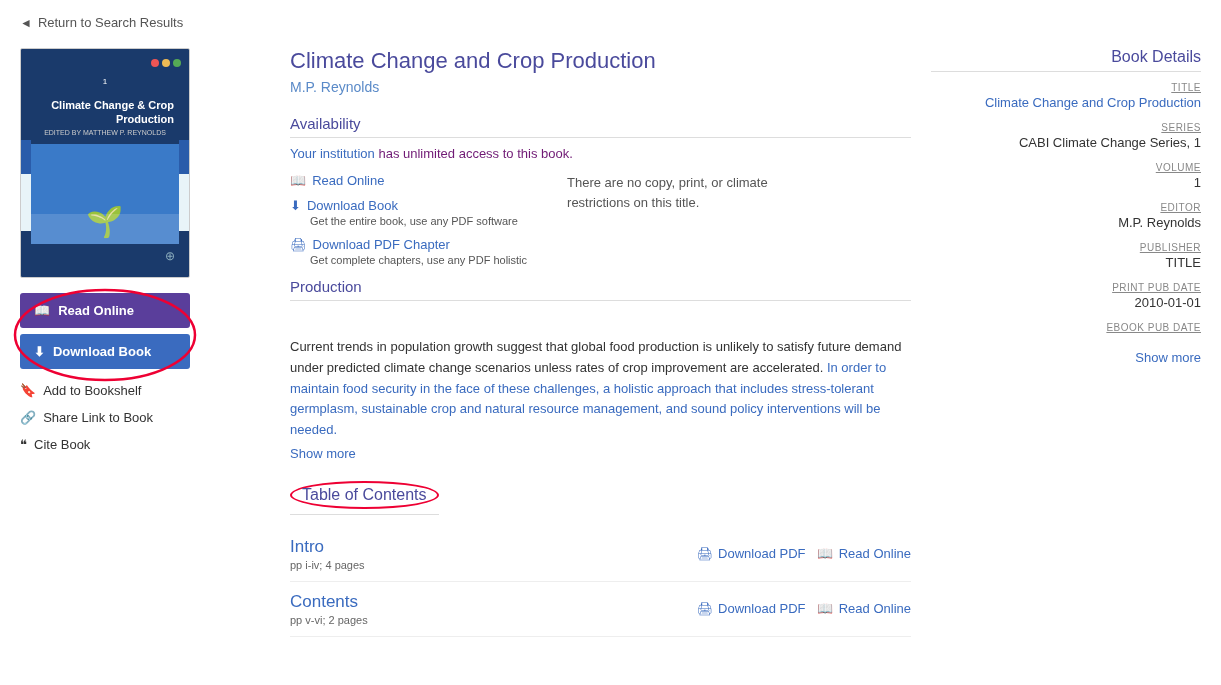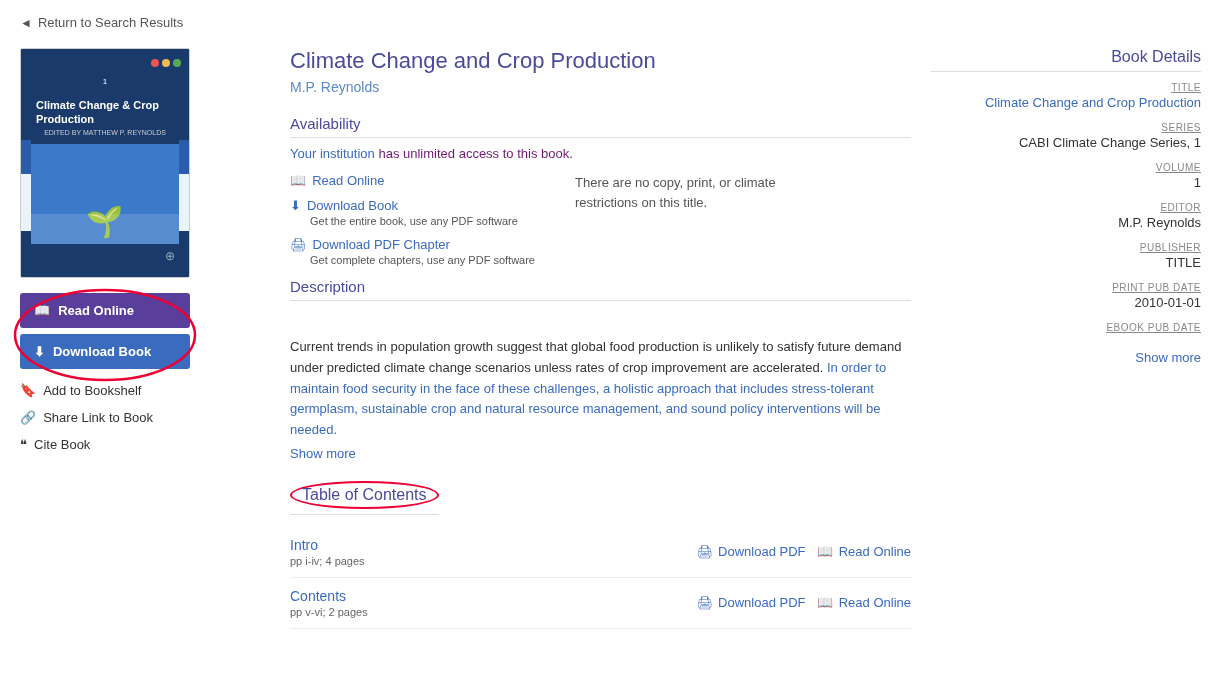--- a/index.html
+++ b/index.html
@@ -9,21 +9,21 @@
 
     .return-link { display: flex; align-items: center; gap: 6px; color: #555; font-size: 13px; margin-bottom: 18px; cursor: pointer; text-decoration: none; }
     .arrow-icon { font-size: 12px; color: #555; }
 
     .main-content { display: flex; gap: 20px; }
 
     
     .left-sidebar { width: 250px; flex-shrink: 0; }
 
     .book-cover { width: 170px; height: 230px; background: linear-gradient(180deg, #1a3a6b 0%, #1a3a6b 40%, #2a5caa 40%, #2a5caa 55%, #e8f4f8 55%, #e8f4f8 80%, #1a3a6b 80%); border: 1px solid #ccc; border-radius: 2px; display: flex; flex-direction: column; align-items: center; justify-content: flex-start; padding: 10px; margin-bottom: 15px; position: relative; overflow: hidden; }
-    .book-cover-title { color: white; font-size: 11px; font-weight: bold; text-align: left; line-height: 1.3; margin-top: 5px; }
+    .book-cover-title { color: white; font-size: 11px; font-weight: bold; text-align: right; line-height: 1.3; margin-top: 5px; }
     .book-cover-dots { display: flex; gap: 3px; position: absolute; top: 10px; right: 8px; }
     .dot { width: 8px; height: 8px; border-radius: 50%; background: #aaa; }
     .dot.red { background: #e55; }
     .dot.yellow { background: #eb5; }
     .dot.green { background: #5a5; }
     .book-cover-editor { color: #ccc; font-size: 7px; text-align: center; margin-top: 2px; }
 
     .sidebar-btn { display: flex; align-items: center; gap: 8px; width: 170px; padding: 10px 14px; margin-bottom: 6px; border: none; cursor: pointer; font-size: 13px; border-radius: 3px; font-weight: bold; }
     .btn-read { background: #5a3e9b; color: white; }
     .btn-download { background: #3a6bbf; color: white; }
@@ -51,21 +51,21 @@
     .avail-link-sub { font-size: 11px; color: #555; margin-left: 20px; }
 
     .description-section { margin-bottom: 20px; }
     .description-text { font-size: 13px; color: #333; line-height: 1.6; margin-top: 36px; }
     .show-more { color: #3a6bbf; cursor: pointer; font-size: 13px; margin-top: 5px; display: inline-block; }
 
     .toc-section { margin-bottom: 20px; }
 
     .toc-item { padding: 10px 0; border-bottom: 1px solid #eee; display: flex; align-items: center; justify-content: space-between; }
     .toc-item-left { flex: 1; }
-    .toc-item-title { color: #3a6bbf; font-size: 14px; cursor: pointer; text-decoration: none; margin-top: 44px; }
+    .toc-item-title { color: #3a6bbf; font-size: 17px; cursor: pointer; text-decoration: none; margin-top: 44px; }
     .toc-item-pages { font-size: 11px; color: #666; margin-top: 2px; }
     .toc-item-actions { display: flex; align-items: center; gap: 12px; }
     .toc-action-link { display: flex; align-items: center; gap: 5px; color: #3a6bbf; font-size: 13px; cursor: pointer; text-decoration: none; }
 
     
     .right-sidebar { width: 270px; flex-shrink: 0; text-align: right; }
     .book-details-title { font-size: 16px; color: #4a4a9c; font-weight: normal; margin-bottom: 10px; padding-bottom: 5px; border-bottom: 1px solid #ddd; }
     .detail-item { margin-bottom: 12px; }
     .detail-label { font-size: 10px; color: #888; text-transform: uppercase; letter-spacing: 0.5px; margin-bottom: 2px; text-decoration: underline; }
     .detail-value { font-size: 13px; color: #333; }
@@ -161,29 +161,29 @@
                 <span>⬇</span>
                 <span>Download Book</span>
               </a>
               <span class="avail-link-sub">Get the entire book, use any PDF software</span>
             </div>
             <div class="avail-link-item">
               <a class="avail-link">
                 <span>🖨</span>
                 <span>Download PDF Chapter</span>
               </a>
-              <span class="avail-link-sub">Get complete chapters, use any PDF software</span>
+              <span class="avail-link-sub">Get complete chapters, use any PDF holistic</span>
             </div>
           </div>
           <div class="avail-right">There are no copy, print, or climate restrictions on this title.</div>
         </div>
       </div>
 
       <div class="description-section">
-        <div class="section-title">Description</div>
+        <div class="section-title">Production</div>
         <div class="description-text">
           <span>Current trends in population growth suggest that global food production is unlikely to satisfy future demand under predicted climate change scenarios unless rates of crop improvement are accelerated. </span><span style="color:#3a6bbf;">In order to maintain food security in the face of these challenges, a holistic approach that includes stress-tolerant germplasm, sustainable crop and natural resource management, and sound policy interventions will be needed.</span>
         </div>
         <a class="show-more">Show more</a>
       </div>
 
       <div class="toc-section">
         <div style="margin-bottom:12px;padding-bottom:5px;border-bottom:1px solid #ddd;position:relative;display:inline-block;">
           <span style="font-size:16px;color:#4a4a9c;font-weight:normal;display:inline-block;border:2.5px solid #e03;border-radius:50%;padding:3px 10px;">Table of Contents</span>
         </div>

